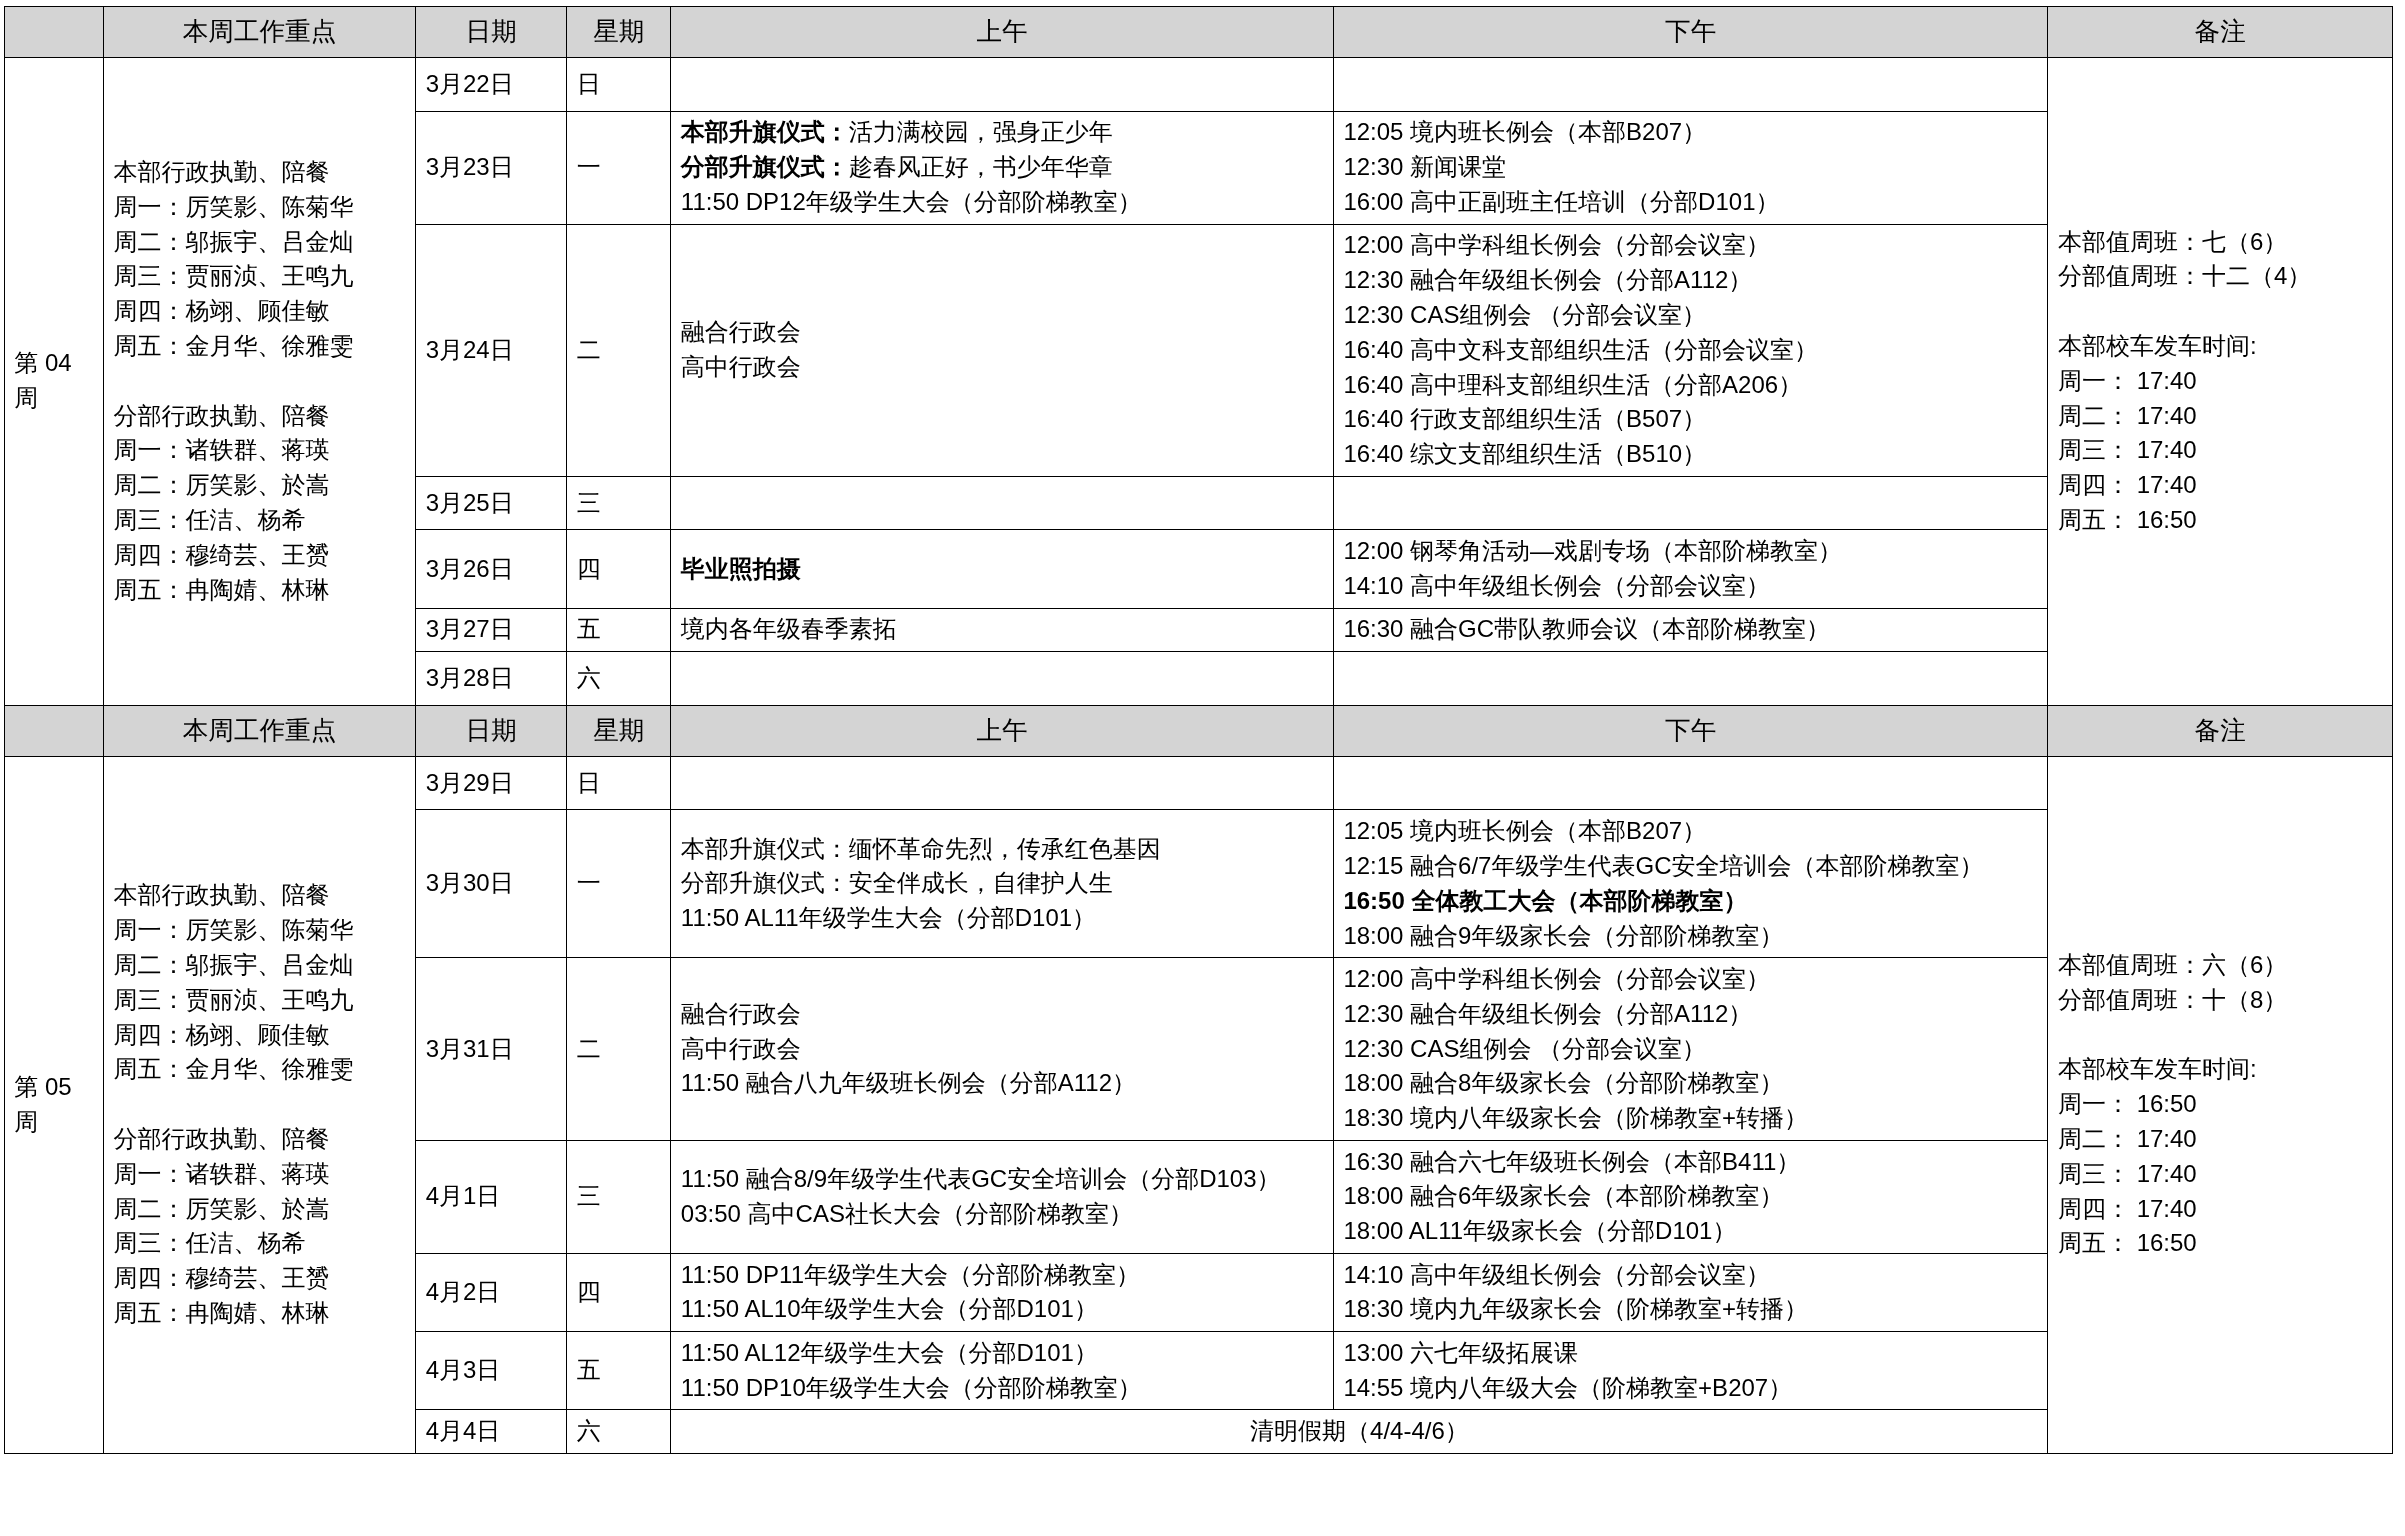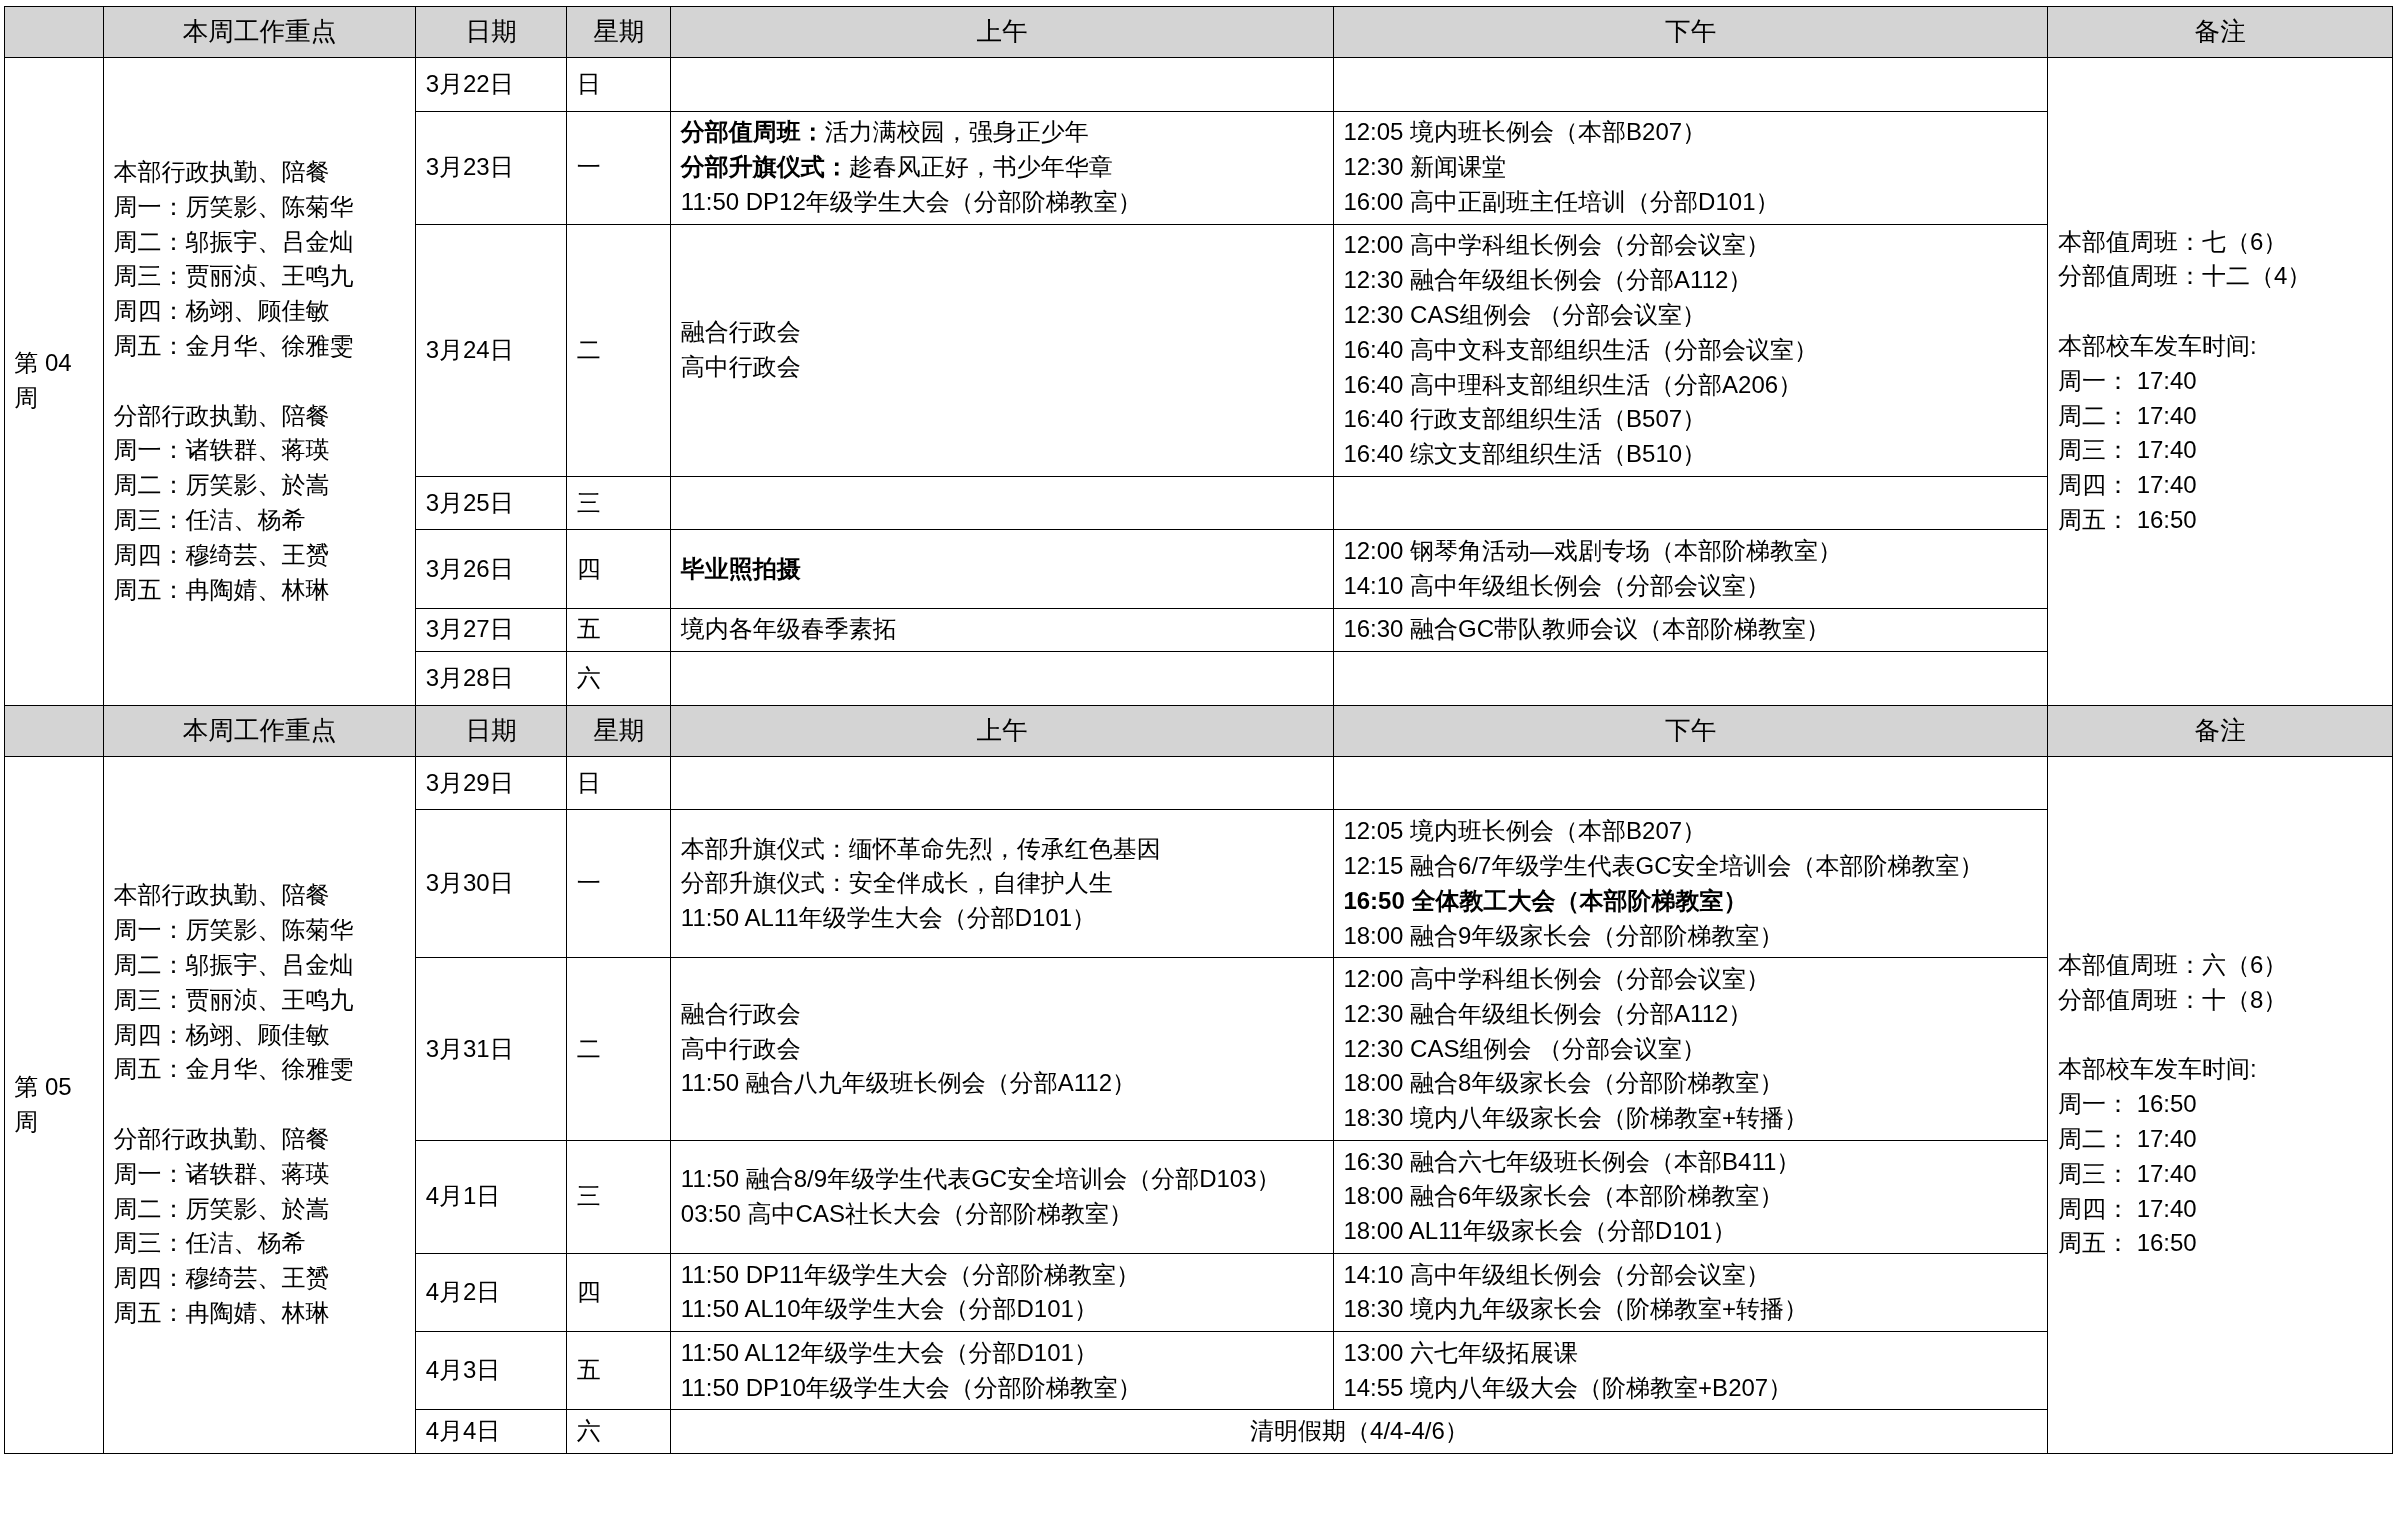--- a/index.html
+++ b/index.html
@@ -155,21 +155,21 @@
 周一： 17:40
 周二： 17:40
 周三： 17:40
 周四： 17:40
 周五： 16:50</td>
         </tr>
         <tr>
           <td class="date-cell">3月23日</td>
           <td class="dow-cell">一</td>
           <td class="slot-cell">
-            <div class="ln"><b>分部值周班：</b>活力满校园，强身正少年</div>
+            <div class="ln"><b>本部升旗仪式：</b>活力满校园，强身正少年</div>
             <div class="ln"><b>分部升旗仪式：</b>趁春风正好，书少年华章</div>
             <div class="ln">11:50 DP12年级学生大会（分部阶梯教室）</div>
           </td>
           <td class="slot-cell">
             <div class="ln">12:05 境内班长例会（本部B207）</div>
             <div class="ln">12:30  新闻课堂</div>
             <div class="ln">16:00 高中正副班主任培训（分部D101）</div>
           </td>
         </tr>
         <tr>

